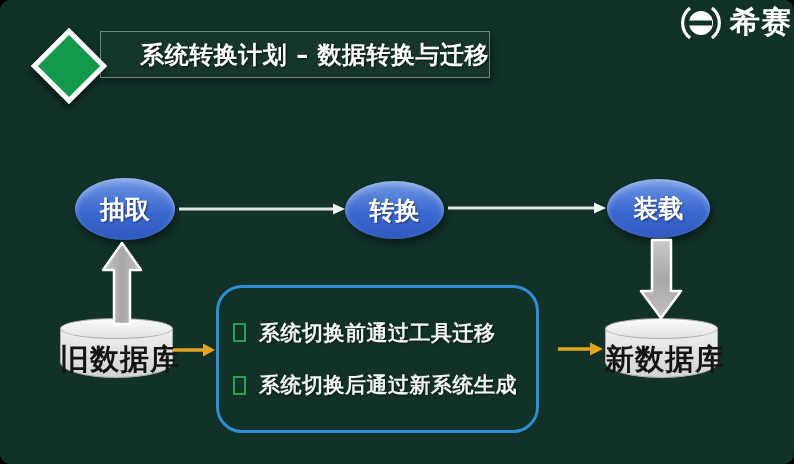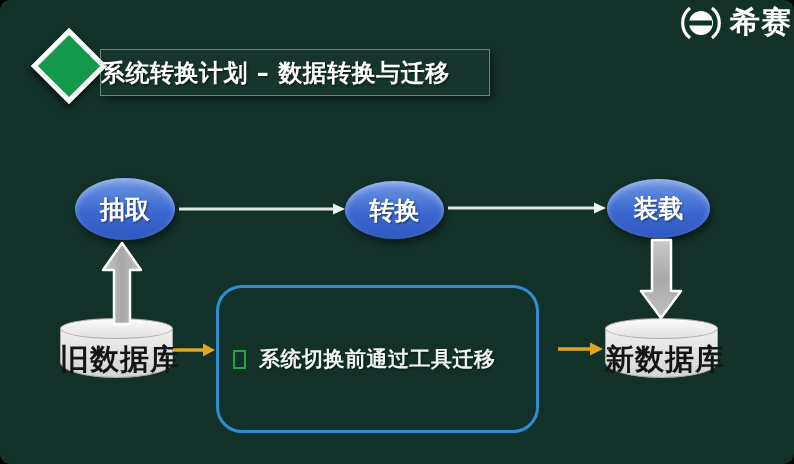--- a/index.html
+++ b/index.html
@@ -3,25 +3,25 @@
 <meta charset="utf-8">
 <style>
   html,body{margin:0;padding:0;background:#000;}
   #stage{
     position:relative;width:794px;height:464px;overflow:hidden;
     background:#113129;border-radius:10px;
     font-family:"DejaVu Sans","Liberation Sans",sans-serif;
   }
   
   .title-banner{
-    position:absolute;left:100px;top:49px;width:388px;height:45px;
+    position:absolute;left:100px;top:31px;width:388px;height:45px;
     border:1px solid rgba(190,220,205,.5);
     background:rgba(255,255,255,.02);
     box-shadow:3px 4px 6px rgba(0,0,0,.35);
-    display:flex;align-items:center;justify-content:flex-start;
+    display:flex;align-items:center;justify-content:flex-end;
   }
   .title-banner span{
     color:#ffffff;font-size:24px;font-weight:bold;letter-spacing:.5px;
     text-shadow:1px 1px 2px rgba(0,0,0,.6);white-space:nowrap;
   }
   .diamond{
     position:absolute;left:42px;top:39px;width:54px;height:54px;
     box-sizing:border-box;background:#14994c;border:5px solid #ffffff;
     transform:rotate(45deg);box-shadow:3px 4px 6px rgba(0,0,0,.5);
   }
@@ -119,20 +119,24 @@
     <div class="cyl-body"></div>
     <div class="cyl-top"></div>
     <div class="db-label">新数据库</div>
   </div>
 
   <div class="notes-box">
     <div class="note-row">
       <span class="note-bullet"></span>
       <span class="note-text">系统切换前通过工具迁移</span>
     </div>
+    <div class="note-row">
+      <span class="note-bullet"></span>
+      <span class="note-text">系统切换后通过新系统生成</span>
+    </div>
   </div>
 
   <svg id="arrows" viewBox="0 0 794 464">
     <defs>
       <linearGradient id="grayGrad" x1="0" y1="0" x2="1" y2="0">
         <stop offset="0" stop-color="#c9c9c9"></stop>
         <stop offset="0.5" stop-color="#a8a8a8"></stop>
         <stop offset="1" stop-color="#c2c2c2"></stop>
       </linearGradient>
       <linearGradient id="grayGradV" x1="0" y1="0" x2="0" y2="1">

